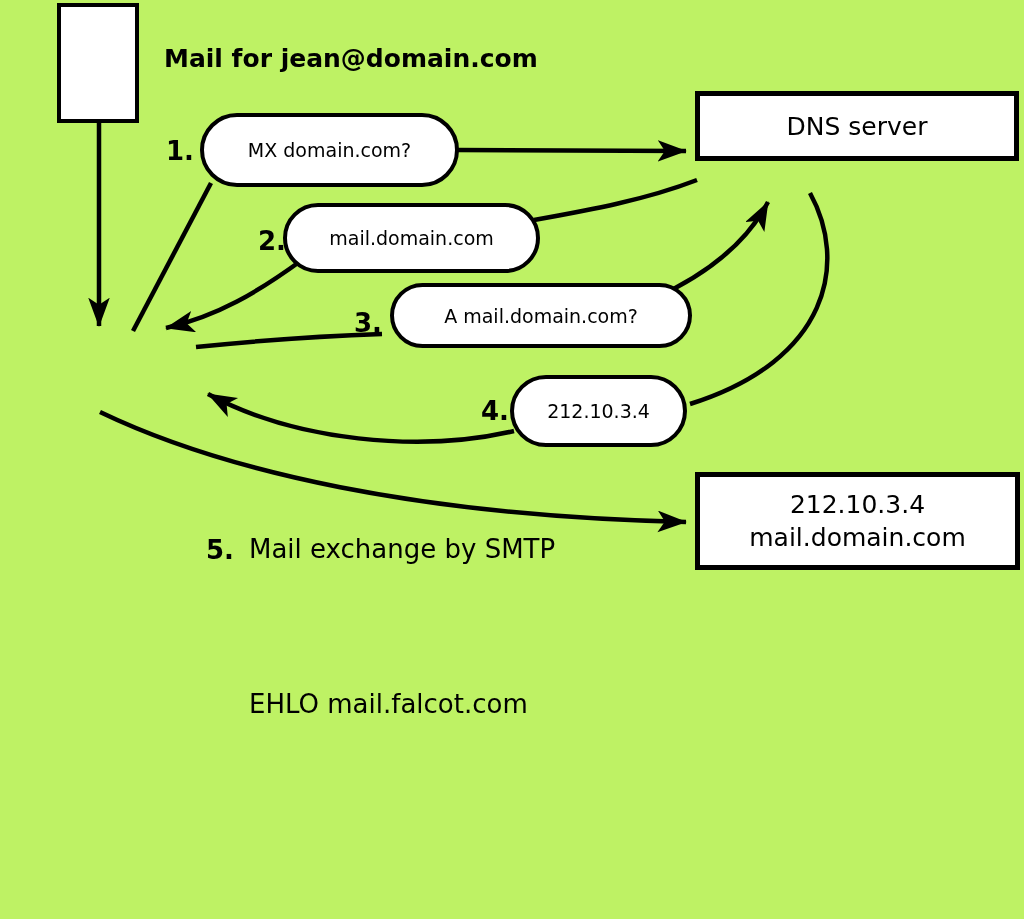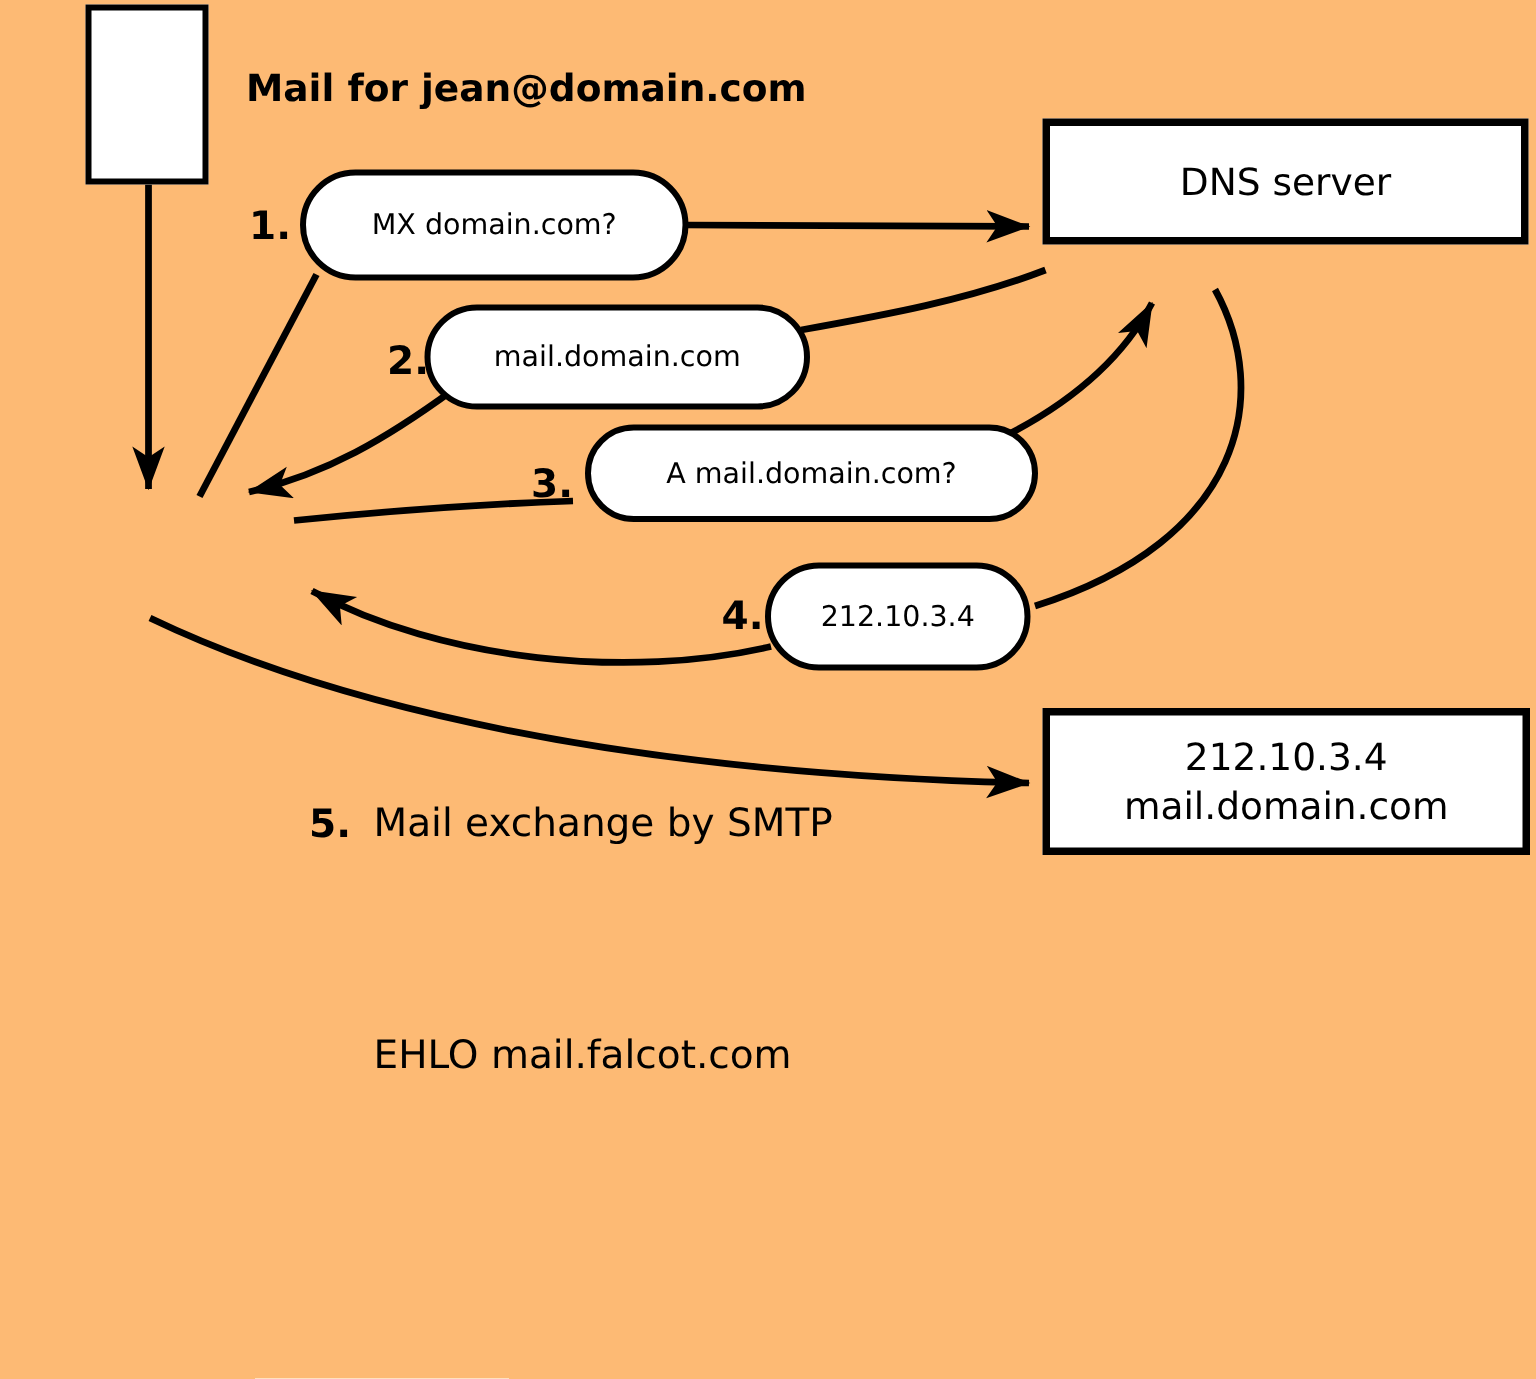--- a/index.html
+++ b/index.html
@@ -4,21 +4,21 @@
 <style>
   html, body {
     margin: 0;
     padding: 0;
     background: #ffffff;
   }
   .canvas {
     position: relative;
     width: 1024px;
     height: 919px;
-    background: #fdba74;
+    background: #bef264;
     font-family: "DejaVu Sans", "Liberation Sans", sans-serif;
     color: #000000;
     overflow: hidden;
   }
   svg.connectors {
     position: absolute;
     left: 0; top: 0;
     width: 1024px; height: 919px;
     z-index: 1;
   }
@@ -118,21 +118,21 @@
     <path class="conn" d="M 810 193 C 848 262, 830 360, 690 404"></path>
     <path class="conn" d="M 514 431 C 420 453, 295 441, 208 394" marker-end="url(#arrowhead)"></path>
     <path class="conn" d="M 100 412 C 225 472, 420 516, 686 522" marker-end="url(#arrowhead)"></path>
   </svg>
 
   <div class="envelope" style="left:57px; top:3px; width:82px; height:120px;"></div>
 
   <div class="caption" style="left:164px; top:44px;">Mail for jean@domain.com</div>
 
 
-  <div class="node" style="left:695px; top:79px; width:324px; height:84px;">
+  <div class="node" style="left:695px; top:91px; width:324px; height:70px;">
     <span>DNS server</span>
   </div>
 
   <div class="node" style="left:695px; top:472px; width:325px; height:98px;">
     <div>
       <div class="target-line">212.10.3.4</div>
       <div class="target-line">mail.domain.com</div>
     </div>
   </div>
 

